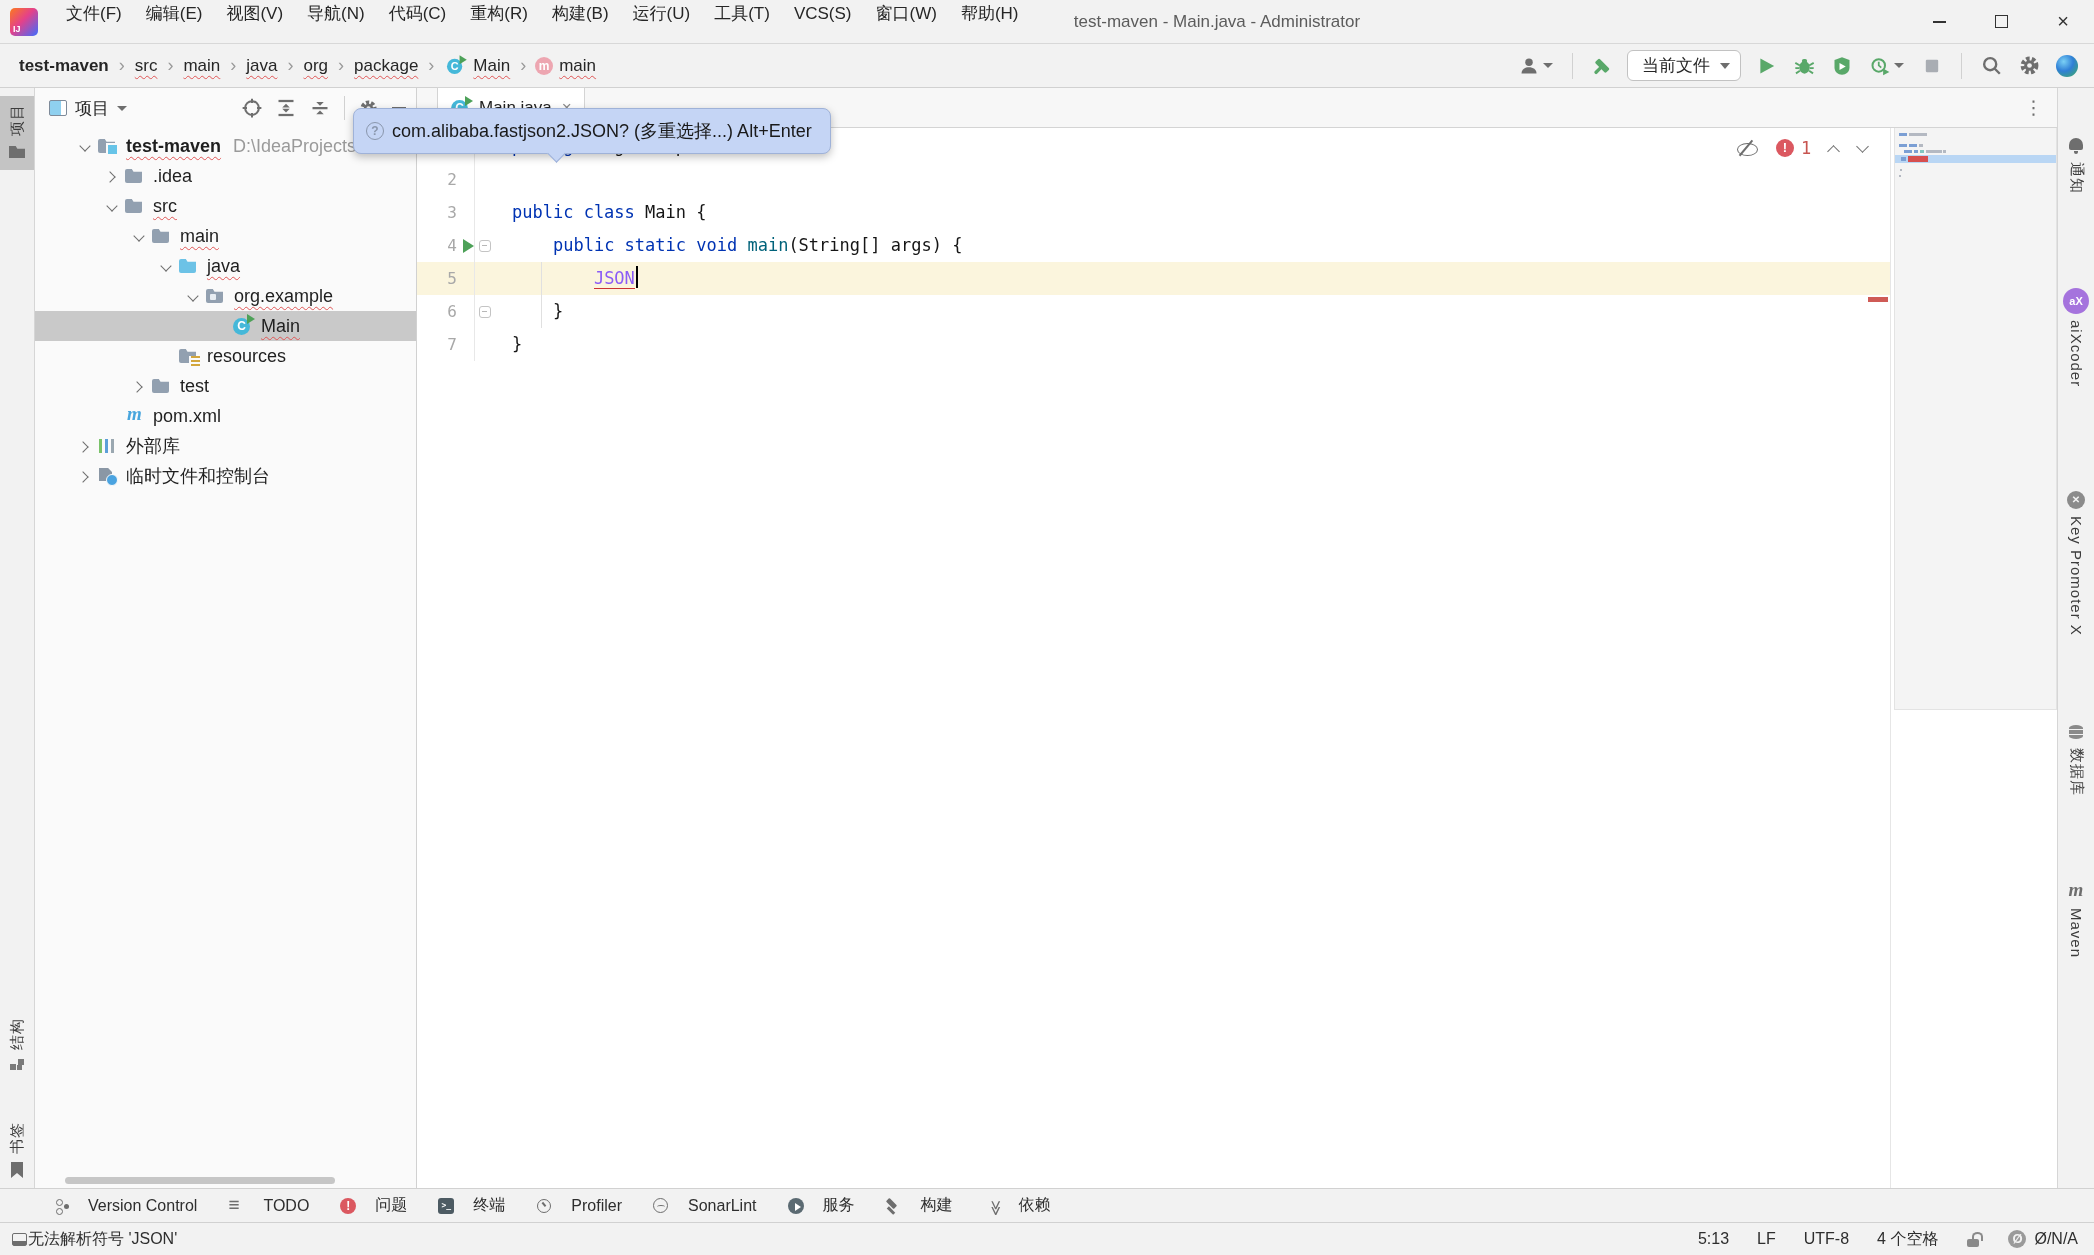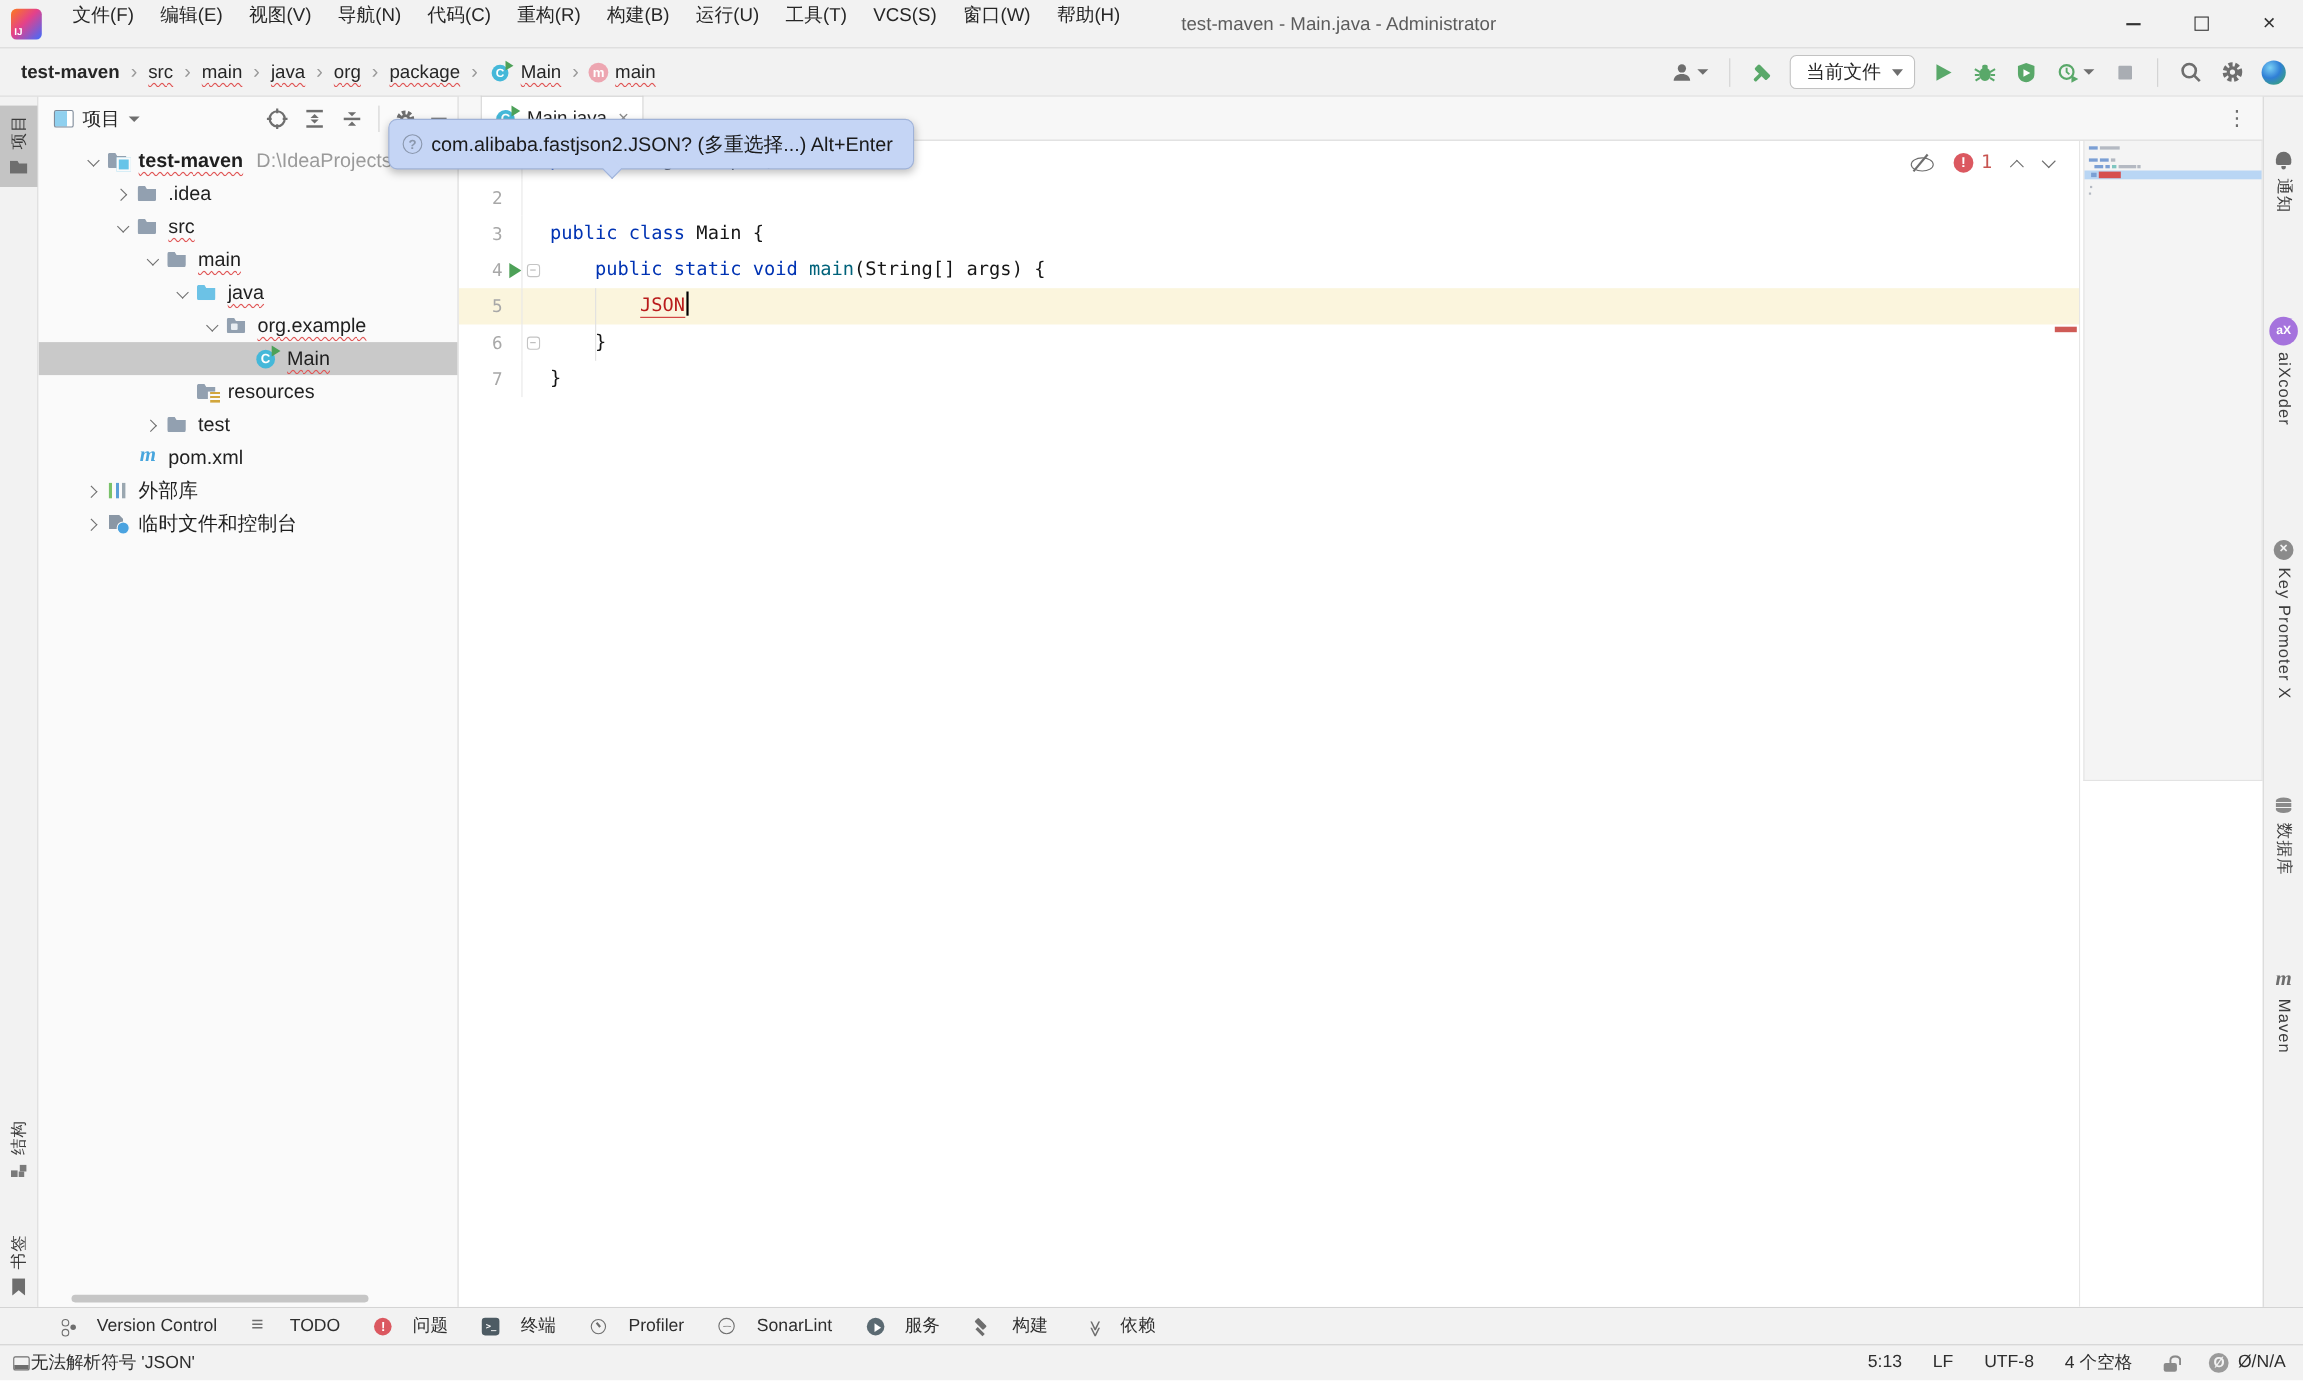--- a/index.html
+++ b/index.html
@@ -101,25 +101,25 @@
 .code-rows{position:absolute;left:0;top:2px;width:1473px}
 .code-row{height:33px;display:flex;align-items:center;position:relative}
 .code-row.current{background:#fbf5dd}
 .gutter{width:57px;flex:none;display:flex;align-items:center;justify-content:flex-end;height:33px}
 .lnum{color:#a8a8a8;font-size:16px;text-align:right}
 .gut-run{width:0;height:0;border-left:11px solid #4da158;border-top:7px solid transparent;border-bottom:7px solid transparent;margin-left:6px}
 .gut-spacer{width:17px;flex:none}
 .foldcol{width:20px;flex:none;height:33px;border-left:1px solid #e8e8e8;display:flex;align-items:center;justify-content:center}
 .fold-ico{width:12px;height:12px;border:1.2px solid #c4c4c4;border-radius:3px;background:#fff;position:relative}
 .fold-ico::before{content:"";position:absolute;left:2.5px;top:4px;width:5px;height:1.5px;background:#b8b8b8}
-pre.code{font:17px/33px "DejaVu Sans Mono",monospace;margin-left:6px;white-space:pre}
+pre.code{font:17px/33px "DejaVu Sans Mono",monospace;margin-left:18px;white-space:pre}
 .tk-kw{color:#0033b3}
 .tk-fn{color:#00627a}
 .tk-pl{color:#161616}
-.tk-err{color:#b91c1c;border-bottom:1.6px solid #c33}
+.tk-err{color:#8b5cf6;border-bottom:1.6px solid #c33}
 .caret{display:inline-block;width:2px;height:22px;background:#000;vertical-align:-4px;margin-left:1px}
 .indent-guide{position:absolute;left:124px;top:134px;height:66px;border-left:1px solid #e0e0e0}
 .scroll-sep{position:absolute;left:1473px;top:0;bottom:0;border-left:1px solid #e6e6e6}
 .err-stripe{position:absolute;left:1451px;top:169px;width:20px;height:5px;background:#cf5b56}
 .minimap{position:absolute;left:1477px;top:0;width:163px;height:582px;background:#f4f4f4;border:1px solid #e3e3e3;border-top:none}
 .mm-band{position:absolute;left:0;width:100%;background:#b9d6f4}
 .mm-mark{position:absolute}
 .inspect-widget{position:absolute;left:1318px;top:10px;display:flex;align-items:center;gap:17px}
 .eye-ico{position:relative;width:24px;height:18px}
 .eye-ico::before{content:"";position:absolute;left:2px;top:4px;width:19px;height:11px;border:1.7px solid #6e6e6e;border-radius:50%}

